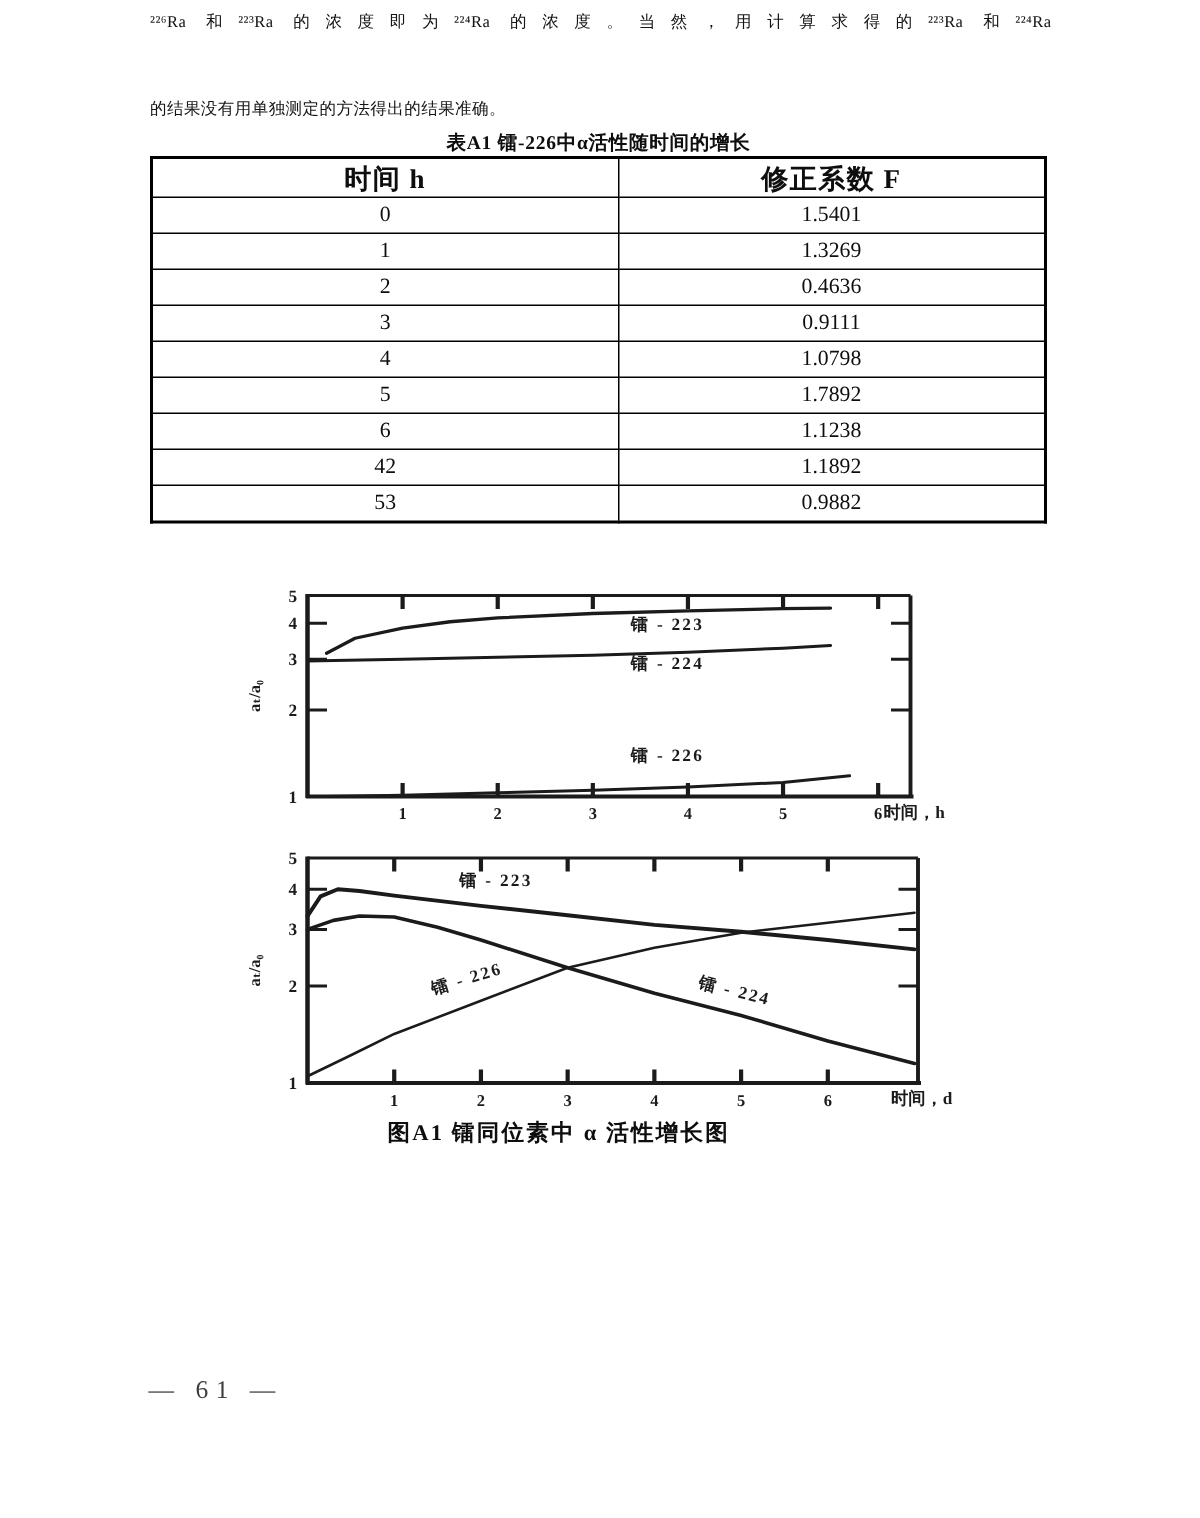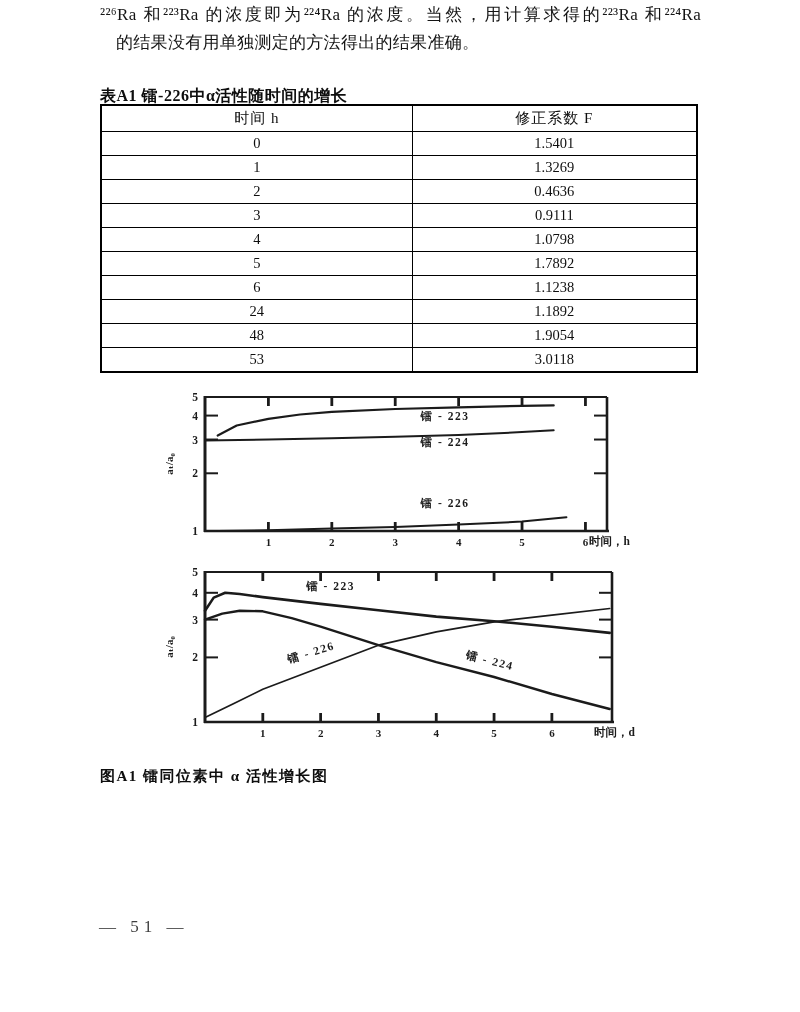--- a/index.html
+++ b/index.html
@@ -1,56 +1,56 @@
 <!DOCTYPE html>
 <html><head>
 <meta charset="utf-8">
 <style>
   html,body{margin:0;padding:0;background:#fff;}
   .page{
     position:relative;width:800px;height:1012px;background:#ffffff;overflow:hidden;
     font-family:"Liberation Serif","DejaVu Serif",serif;color:#111;
   }
   .para-line{
-    position:absolute;left:100px;width:601px;font-size:17px;line-height:26px;
+    position:absolute;left:100px;width:601px;font-size:11px;line-height:26px;
     color:#141414;letter-spacing:.3px;
   }
   .para-line.justify{text-align:justify;text-align-last:justify;}
   .tbl-title{
-    position:absolute;top:86px;left:100px;width:598px;text-align:left;
-    font-size:16px;font-weight:bold;letter-spacing:.5px;color:#0e0e0e;
+    position:absolute;top:86px;left:100px;width:598px;text-align:center;
+    font-size:13px;font-weight:bold;letter-spacing:.5px;color:#0e0e0e;
   }
   table.data-table{
     position:absolute;top:104px;left:100px;width:598px;
     border-collapse:collapse;border:2px solid #000;table-layout:fixed;
   }
   .data-table th,.data-table td{
     border:1px solid #000;text-align:center;padding:0;vertical-align:middle;color:#0e0e0e;
   }
-  .data-table th{height:25px;font-size:15px;font-weight:normal;letter-spacing:1px;}
+  .data-table th{height:25px;font-size:18px;font-weight:bold;letter-spacing:1px;}
   .data-table td{height:23px;font-size:14.5px;}
   .chart-svg{position:absolute;left:150px;}
   #chart-hours{top:383px;}
   #chart-days{top:556px;}
   .fig-caption{
-    position:absolute;top:767px;left:100px;width:545px;
+    position:absolute;top:746px;left:100px;width:545px;text-align:center;
     font-size:15px;font-weight:bold;letter-spacing:1.5px;color:#0e0e0e;
   }
   .page-number{
     position:absolute;top:917px;left:99px;font-size:17px;color:#3f3f3f;letter-spacing:5px;
   }
   svg text{font-family:"Liberation Serif","DejaVu Serif",serif;}
 </style>
 </head>
 <body>
 
 <div class="page">
 
   <div class="para-line justify" style="top:2px;">²²⁶Ra 和²²³Ra 的浓度即为²²⁴Ra 的浓度。当然，用计算求得的²²³Ra 和²²⁴Ra</div>
-  <div class="para-line" style="top:30px;margin-left:16px;">的结果没有用单独测定的方法得出的结果准确。</div>
+  <div class="para-line" style="top:60px;">的结果没有用单独测定的方法得出的结果准确。</div>
 
   <div class="tbl-title">表A1 镭-226中α活性随时间的增长</div>
 
   <table class="data-table">
     <colgroup>
         <col style="width:52.2%">
         <col style="width:47.8%">
       </colgroup>
     <thead>
       <tr>
@@ -81,30 +81,26 @@
         </tr>
         <tr>
           <td>5</td>
           <td>1.7892</td>
         </tr>
         <tr>
           <td>6</td>
           <td>1.1238</td>
         </tr>
         <tr>
-          <td>24</td>
+          <td>42</td>
           <td>1.1892</td>
         </tr>
         <tr>
-          <td>48</td>
-          <td>1.9054</td>
-        </tr>
-        <tr>
           <td>53</td>
-          <td>3.0118</td>
+          <td>0.9882</td>
         </tr>
       </tbody>
   </table>
 
   <svg id="chart-hours" class="chart-svg" width="560" height="175" viewBox="0 0 560 175">
       <line x1="55" y1="13" x2="55" y2="149" stroke="#1b1b1b" stroke-width="3"></line>
       <line x1="54" y1="148" x2="459" y2="148" stroke="#1b1b1b" stroke-width="2.6"></line>
       <line x1="55" y1="14" x2="457" y2="14" stroke="#1b1b1b" stroke-width="2"></line>
       <line x1="457" y1="14" x2="457" y2="148" stroke="#1b1b1b" stroke-width="2.6"></line>
       <line x1="118.40694006309147" y1="148" x2="118.40694006309147" y2="139" stroke="#1b1b1b" stroke-width="2.8"></line>
@@ -185,15 +181,15 @@
       <polyline points="55.0,161.5 83.9,147.5 112.8,133.3 170.6,111.2 228.4,89.2 286.3,75.9 344.1,65.8 401.9,59.1 459.7,52.5" fill="none" stroke="#1b1b1b" stroke-width="1.7" stroke-linejoin="round" stroke-linecap="round"></polyline>
       <text x="156.171875" y="34.495675153790444" font-size="11.5" font-weight="bold" letter-spacing="1.5px" fill="#1b1b1b" transform="rotate(0 156.171875 34.495675153790444)">镭 - 223</text>
       <text x="138.828125" y="107.16531877699515" font-size="11.5" font-weight="bold" letter-spacing="1.5px" fill="#1b1b1b" transform="rotate(-17 138.828125 107.16531877699515)">镭 - 226</text>
       <text x="315.15625" y="102.33521000446666" font-size="11.5" font-weight="bold" letter-spacing="1.5px" fill="#1b1b1b" transform="rotate(14 315.15625 102.33521000446666)">镭 - 224</text>
       <text x="444" y="180" text-anchor="start" font-size="11.5" font-weight="bold" fill="#1b1b1b">时间，d</text>
       <text x="23" y="91" text-anchor="middle" font-size="11" font-weight="bold" fill="#1b1b1b" transform="rotate(-90 23 91)">aₜ/a₀</text>
     </svg>
 
   <div class="fig-caption">图A1 镭同位素中 α 活性增长图</div>
 
-  <div class="page-number">— 51 —</div>
+  <div class="page-number">— 61 —</div>
 
 </div>
 
 </body></html>

